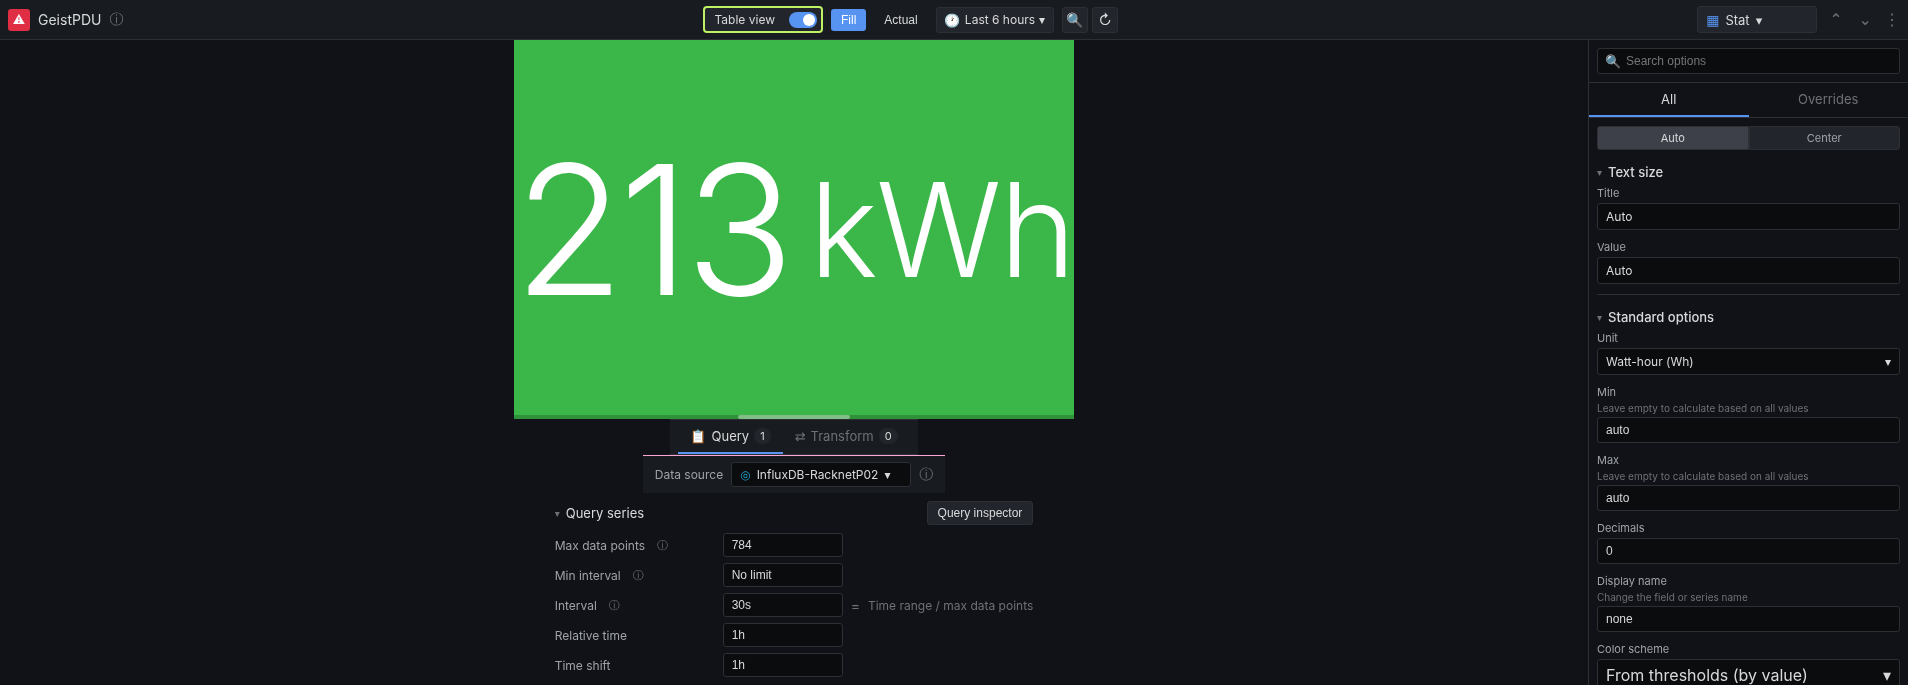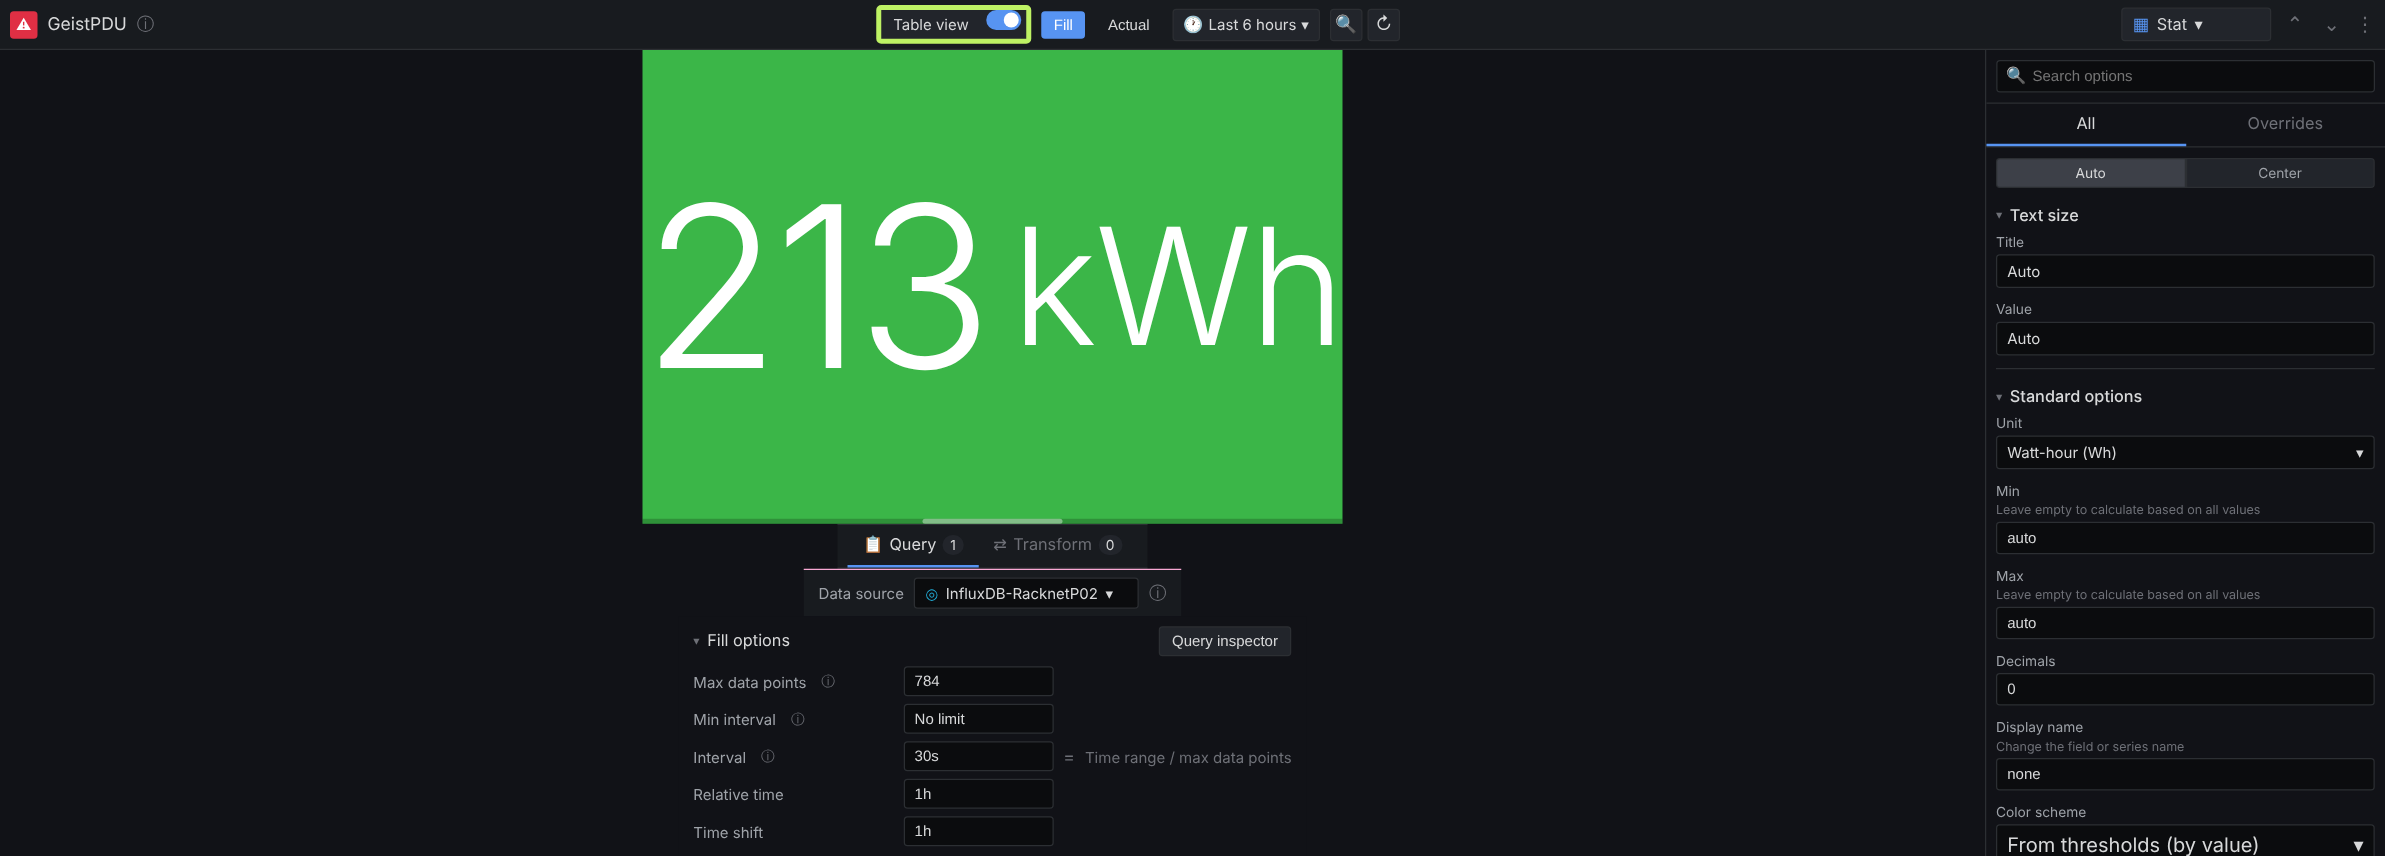--- a/index.html
+++ b/index.html
@@ -51,23 +51,23 @@
       font-size: 14px;
       cursor: pointer;
     }
     .toolbar-center {
       display: flex;
       align-items: center;
       gap: 8px;
     }
     .toggle-group {
       display: flex;
-      align-items: flex-start;
+      align-items: center;
       background: #22252b;
-      border: 4px solid #bef264;
+      border: 2px solid #bef264;
       border-radius: 4px;
       overflow: hidden;
     }
     .toggle-btn {
       padding: 4px 10px;
       color: #d8d9da;
       font-size: 12px;
       cursor: pointer;
       background: transparent;
       border: none;
@@ -609,21 +609,21 @@
         <span>InfluxDB-RacknetP02</span>
         <span>▾</span>
       </div>
       <button class="ds-info-btn">ⓘ</button>
     </div>
 
     <div class="query-options-area">
       <div class="query-header">
         <div class="query-options-title">
           <span class="chevron-icon">▾</span>
-          <span>Fill options</span>
+          <span>Query series</span>
         </div>
         <button class="query-inspector-btn">Query inspector</button>
       </div>
 
       <div class="query-fields">
 
         <span class="field-label">
           <span>Max data points</span>
           <span class="field-info">ⓘ</span>
         </span>

